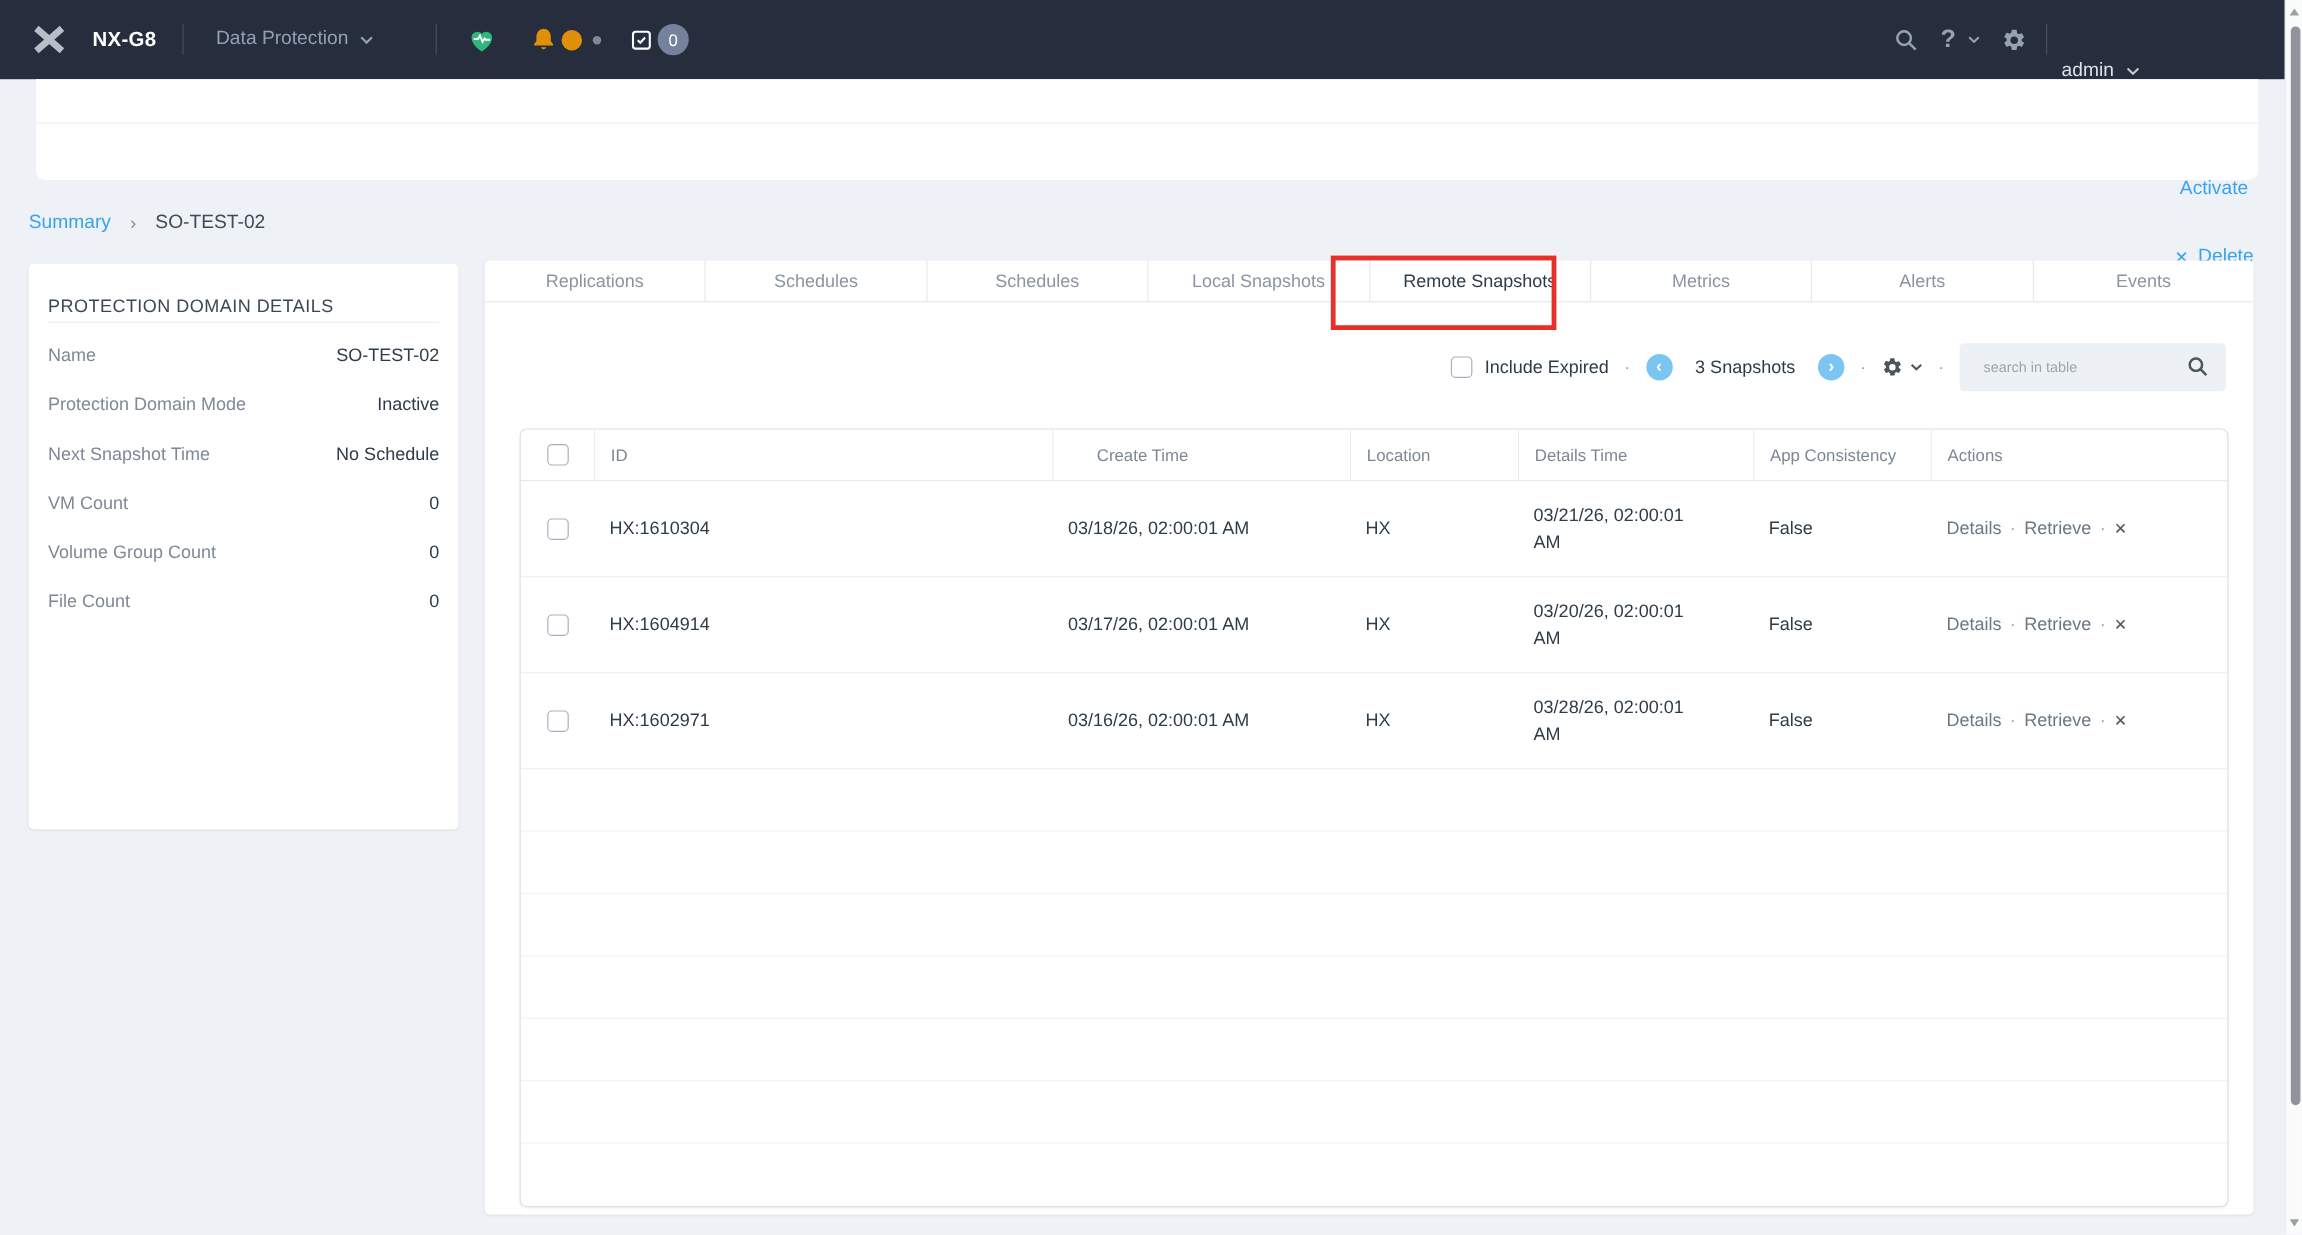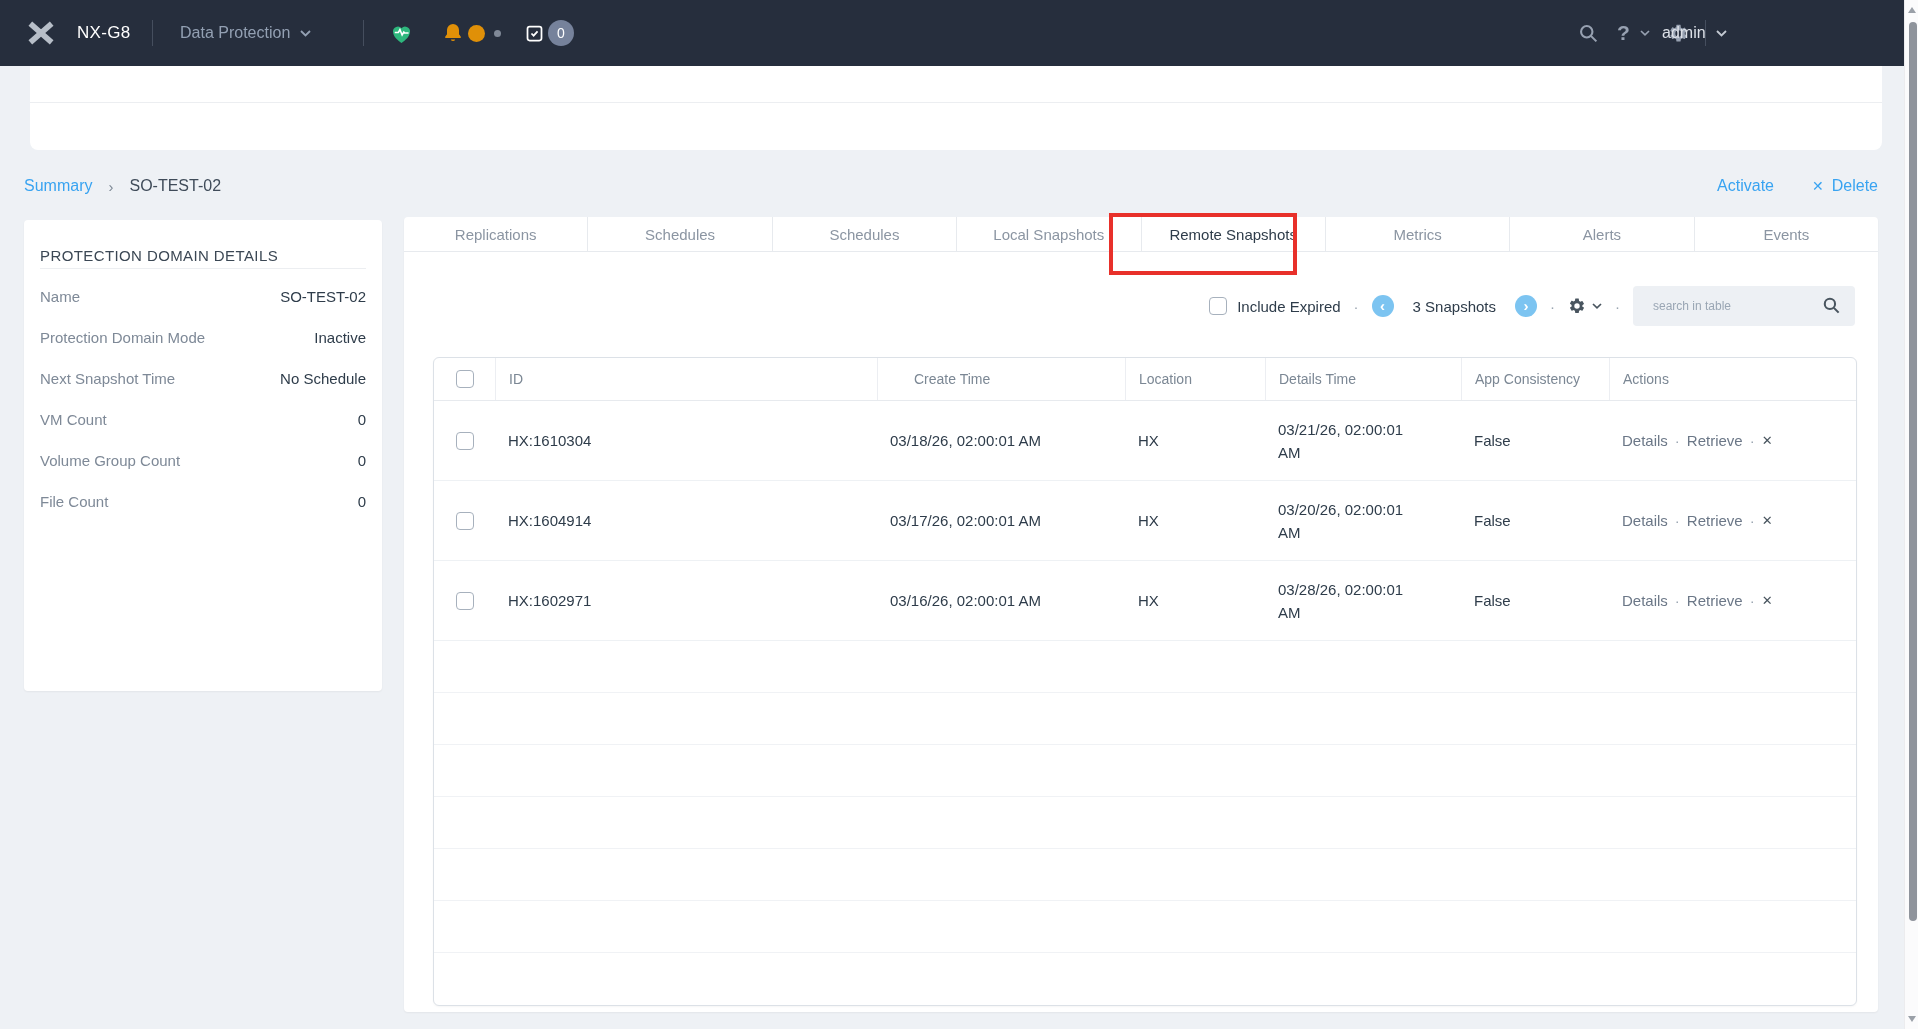--- a/index.html
+++ b/index.html
@@ -18,40 +18,40 @@
   }
   *{margin:0;padding:0;box-sizing:border-box;}
   html,body{width:1918px;height:1029px;}
   body{font-family:"Liberation Sans","DejaVu Sans",sans-serif;background:var(--page-bg);position:relative;overflow:hidden;}
   .abs{position:absolute;}
 
   
   .navbar{left:0;top:0;width:1904px;height:66px;background:var(--navbar-bg);display:flex;align-items:center;}
   .nav-item{position:absolute;display:flex;align-items:center;top:0;height:66px;}
   .vsep{position:absolute;top:20px;width:1px;height:26px;background:#454e5e;}
-  .brand{color:#fff;font-size:17px;font-weight:400;letter-spacing:.3px;}
+  .brand{color:#fff;font-size:17px;font-weight:700;letter-spacing:.3px;}
   .nav-menu-label{color:#93a0b3;font-size:16px;}
   .chev{display:inline-block;margin-left:10px;}
   .badge0{width:26px;height:26px;border-radius:50%;background:var(--badge-gray);color:#fff;font-size:14px;display:flex;align-items:center;justify-content:center;}
   .dot-orange{width:17px;height:17px;border-radius:50%;background:var(--alert-orange);}
   .dot-tiny{width:7px;height:7px;border-radius:50%;background:#7f8897;}
   .help-q{color:#97a1b1;font-size:21px;font-weight:700;}
   .admin-label{color:#dde1e8;font-size:16px;}
 
   
   .top-strip{left:30px;top:66px;width:1852px;height:84px;background:#fff;border-radius:0 0 8px 8px;}
   .top-strip .inner-divider{position:absolute;left:0;top:36px;width:100%;height:1px;background:#eceef1;}
 
   
   .crumb-row{left:24px;top:168px;width:1854px;height:36px;display:flex;align-items:center;justify-content:space-between;}
   .crumb-left{display:flex;align-items:center;gap:16px;font-size:16px;}
   .crumb-link{color:var(--link-blue);cursor:pointer;}
   .crumb-sep{color:#7c8794;font-size:15px;}
   .crumb-current{color:#3f4b59;}
-  .crumb-right{display:flex;align-items:center;gap:38px;font-size:16px;}
+  .crumb-right{display:flex;align-items:center;gap:38px;font-size:16px;flex-direction:column;}
   .activate-link{color:var(--link-blue);cursor:pointer;}
   .delete-link{color:var(--link-blue);cursor:pointer;display:flex;align-items:center;gap:8px;}
   .x-glyph{font-weight:700;font-size:14px;}
 
   
   .left-panel{left:24px;top:220px;width:358px;height:471px;background:#fff;border-radius:4px;box-shadow:0 1px 2px rgba(0,0,0,.05);}
   .lp-title{position:absolute;left:16px;top:27px;font-size:15px;font-weight:500;letter-spacing:.4px;color:#3b4754;}
   .lp-divider{position:absolute;left:16px;top:48px;width:326px;height:1px;background:#eceef1;}
   .lp-list{position:absolute;left:16px;top:56px;width:326px;}
   .drow{height:41px;display:flex;align-items:center;justify-content:space-between;font-size:15px;}
@@ -165,21 +165,21 @@
           <polyline points="1,1 5,4.8 9,1" fill="none" stroke="#97a1b1" stroke-width="1.7"></polyline>
         </svg>
     </span>
   </div>
   <div class="nav-item" style="left:1668px;">
     <svg width="21" height="21" viewBox="0 0 24 24" fill="#97a1b1">
         <path d="M19.14 12.94a7 7 0 0 0 .06-.94 7 7 0 0 0-.06-.94l2.03-1.58a.5.5 0 0 0 .12-.64l-1.92-3.32a.5.5 0 0 0-.61-.22l-2.39.96a7.3 7.3 0 0 0-1.62-.94l-.36-2.54A.5.5 0 0 0 13.9 2h-3.8a.5.5 0 0 0-.49.42l-.36 2.54a7.3 7.3 0 0 0-1.62.94l-2.39-.96a.5.5 0 0 0-.61.22L2.71 8.48a.5.5 0 0 0 .12.64l2.03 1.58a7 7 0 0 0 0 1.88l-2.03 1.58a.5.5 0 0 0-.12.64l1.92 3.32c.13.23.4.32.61.22l2.39-.96c.5.38 1.03.7 1.62.94l.36 2.54c.04.24.25.42.49.42h3.8c.24 0 .45-.18.49-.42l.36-2.54a7.3 7.3 0 0 0 1.62-.94l2.39.96c.23.09.48 0 .61-.22l1.92-3.32a.5.5 0 0 0-.12-.64zM12 15.6A3.6 3.6 0 1 1 15.6 12 3.6 3.6 0 0 1 12 15.6z"></path>
       </svg>
   </div>
   <div class="vsep" style="left:1705px;"></div>
-  <div class="nav-item" style="left:1662px;">
+  <div class="nav-item" style="left:1718px;margin-top:26px;">
     <span class="admin-label">admin</span>
     <span class="chev">
       <svg width="11" height="7" viewBox="0 0 11 7">
           <polyline points="1,1 5.5,5.5 10,1" fill="none" stroke="#c3c9d2" stroke-width="1.8"></polyline>
         </svg>
     </span>
   </div>
 </div>
 
 <div class="abs top-strip">

